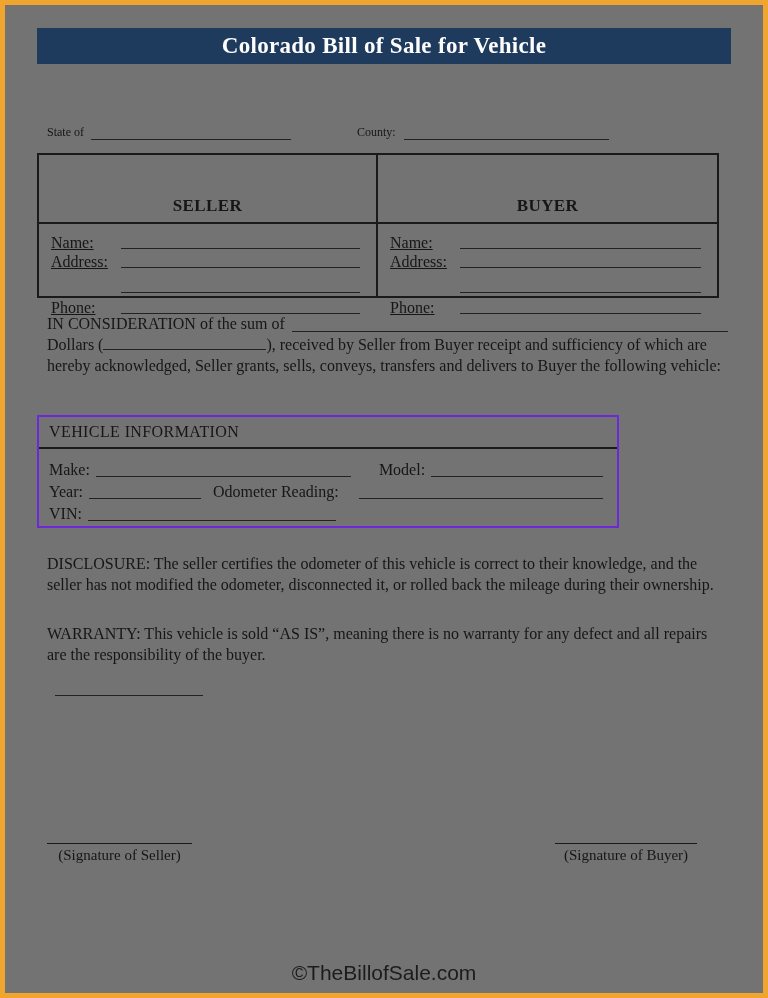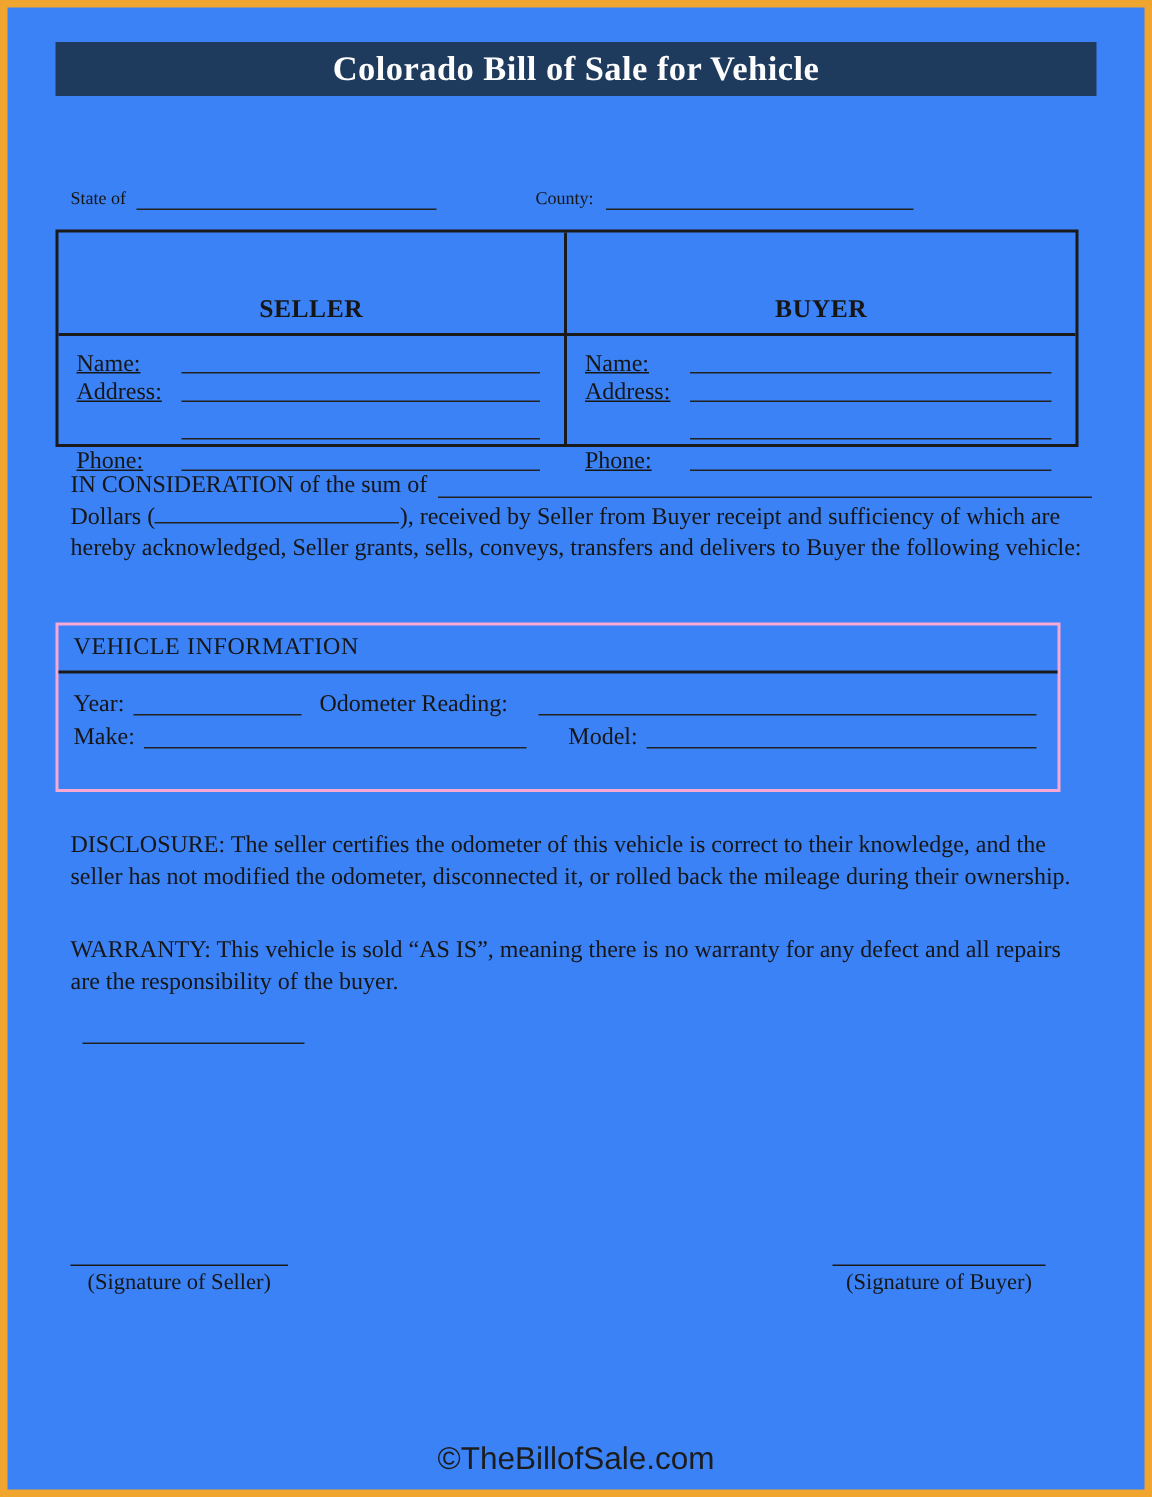--- a/index.html
+++ b/index.html
@@ -1,21 +1,21 @@
 <!DOCTYPE html>
 <html style="--frame: #F0A52F; --navy: #1E3A5C; --ink: #161616; --line: #222222;"><head>
 <meta charset="utf-8">
 <style>
   html,body { margin:0; padding:0; background:#fff; }
   .page {
     position:relative;
     width:768px; height:998px;
     box-sizing:border-box;
     border:5px solid var(--frame, #F0A52F);
-    background:#3b82f6;
+    background:#737373;
     font-family:"Liberation Serif","DejaVu Serif",serif;
     color:var(--ink, #161616);
     overflow:hidden;
   }
   .title-bar {
     position:absolute; left:32px; top:23px; width:694px; height:36px;
     background:var(--navy, #1E3A5C);
     display:flex; align-items:center; justify-content:center;
   }
   .title-bar .title {
@@ -48,22 +48,22 @@
   .frow.gap { margin-top:2px; }
   .para { font-size:16px; line-height:21px; }
   .consideration { position:absolute; left:42px; top:308px; width:681px; }
   .cons-line1 { display:flex; align-items:flex-end; }
   .cons-line1 .bl { flex:1; margin-left:7px; margin-bottom:2px; }
   .inline-bl {
     display:inline-block; border-bottom:1px solid var(--line,#222);
     height:13px;
   }
   .vehicle-box {
-    position:absolute; left:32px; top:410px; width:670px; height:113px;
-    border:2px solid #f9a8d4; box-sizing:border-box;
+    position:absolute; left:32px; top:410px; width:582px; height:113px;
+    border:2px solid #6d28d9; box-sizing:border-box;
   }
   .vehicle-header {
     height:32px; border-bottom:2px solid #1a1a1a; box-sizing:border-box;
     display:flex; align-items:center; padding-left:10px;
     font-size:16px; letter-spacing:0.4px;
   }
   .vehicle-body { padding:8px 14px 0 10px; font-size:16px; }
   .vrow { display:flex; align-items:flex-end; min-height:22px; }
   .vrow .bl { margin-bottom:2px; margin-left:6px; }
   .disclosure { position:absolute; left:42px; top:548px; width:681px; }
@@ -148,30 +148,34 @@
     </div>
     <div>
       <span>Dollars (</span><span class="inline-bl" style="width:163px;"></span><span>), received by Seller from Buyer receipt and sufficiency of which are hereby acknowledged, Seller grants, sells, conveys, transfers and delivers to Buyer the following vehicle:</span>
     </div>
   </div>
 
   <div class="vehicle-box">
     <div class="vehicle-header">VEHICLE INFORMATION</div>
     <div class="vehicle-body">
       <div class="vrow">
+        <span>Make:</span>
+        <span class="bl" style="width:255px;"></span>
+        <span style="margin-left:28px;">Model:</span>
+        <span class="bl" style="flex:1;"></span>
+      </div>
+      <div class="vrow">
         <span>Year:</span>
         <span class="bl" style="width:112px;"></span>
         <span style="margin-left:12px;">Odometer Reading:</span>
         <span class="bl" style="flex:1; margin-left:20px;"></span>
       </div>
       <div class="vrow">
-        <span>Make:</span>
-        <span class="bl" style="width:255px;"></span>
-        <span style="margin-left:28px;">Model:</span>
-        <span class="bl" style="flex:1;"></span>
+        <span>VIN:</span>
+        <span class="bl" style="width:248px;"></span>
       </div>
     </div>
   </div>
 
   <div class="disclosure para">DISCLOSURE: The seller certifies the odometer of this vehicle is correct to their knowledge, and the seller has not modified the odometer, disconnected it, or rolled back the mileage during their ownership.</div>
 
   <div class="warranty para">WARRANTY: This vehicle is sold “AS IS”, meaning there is no warranty for any defect and all repairs are the responsibility of the buyer.</div>
 
   <div class="witness">
     <span class="bl"></span>

